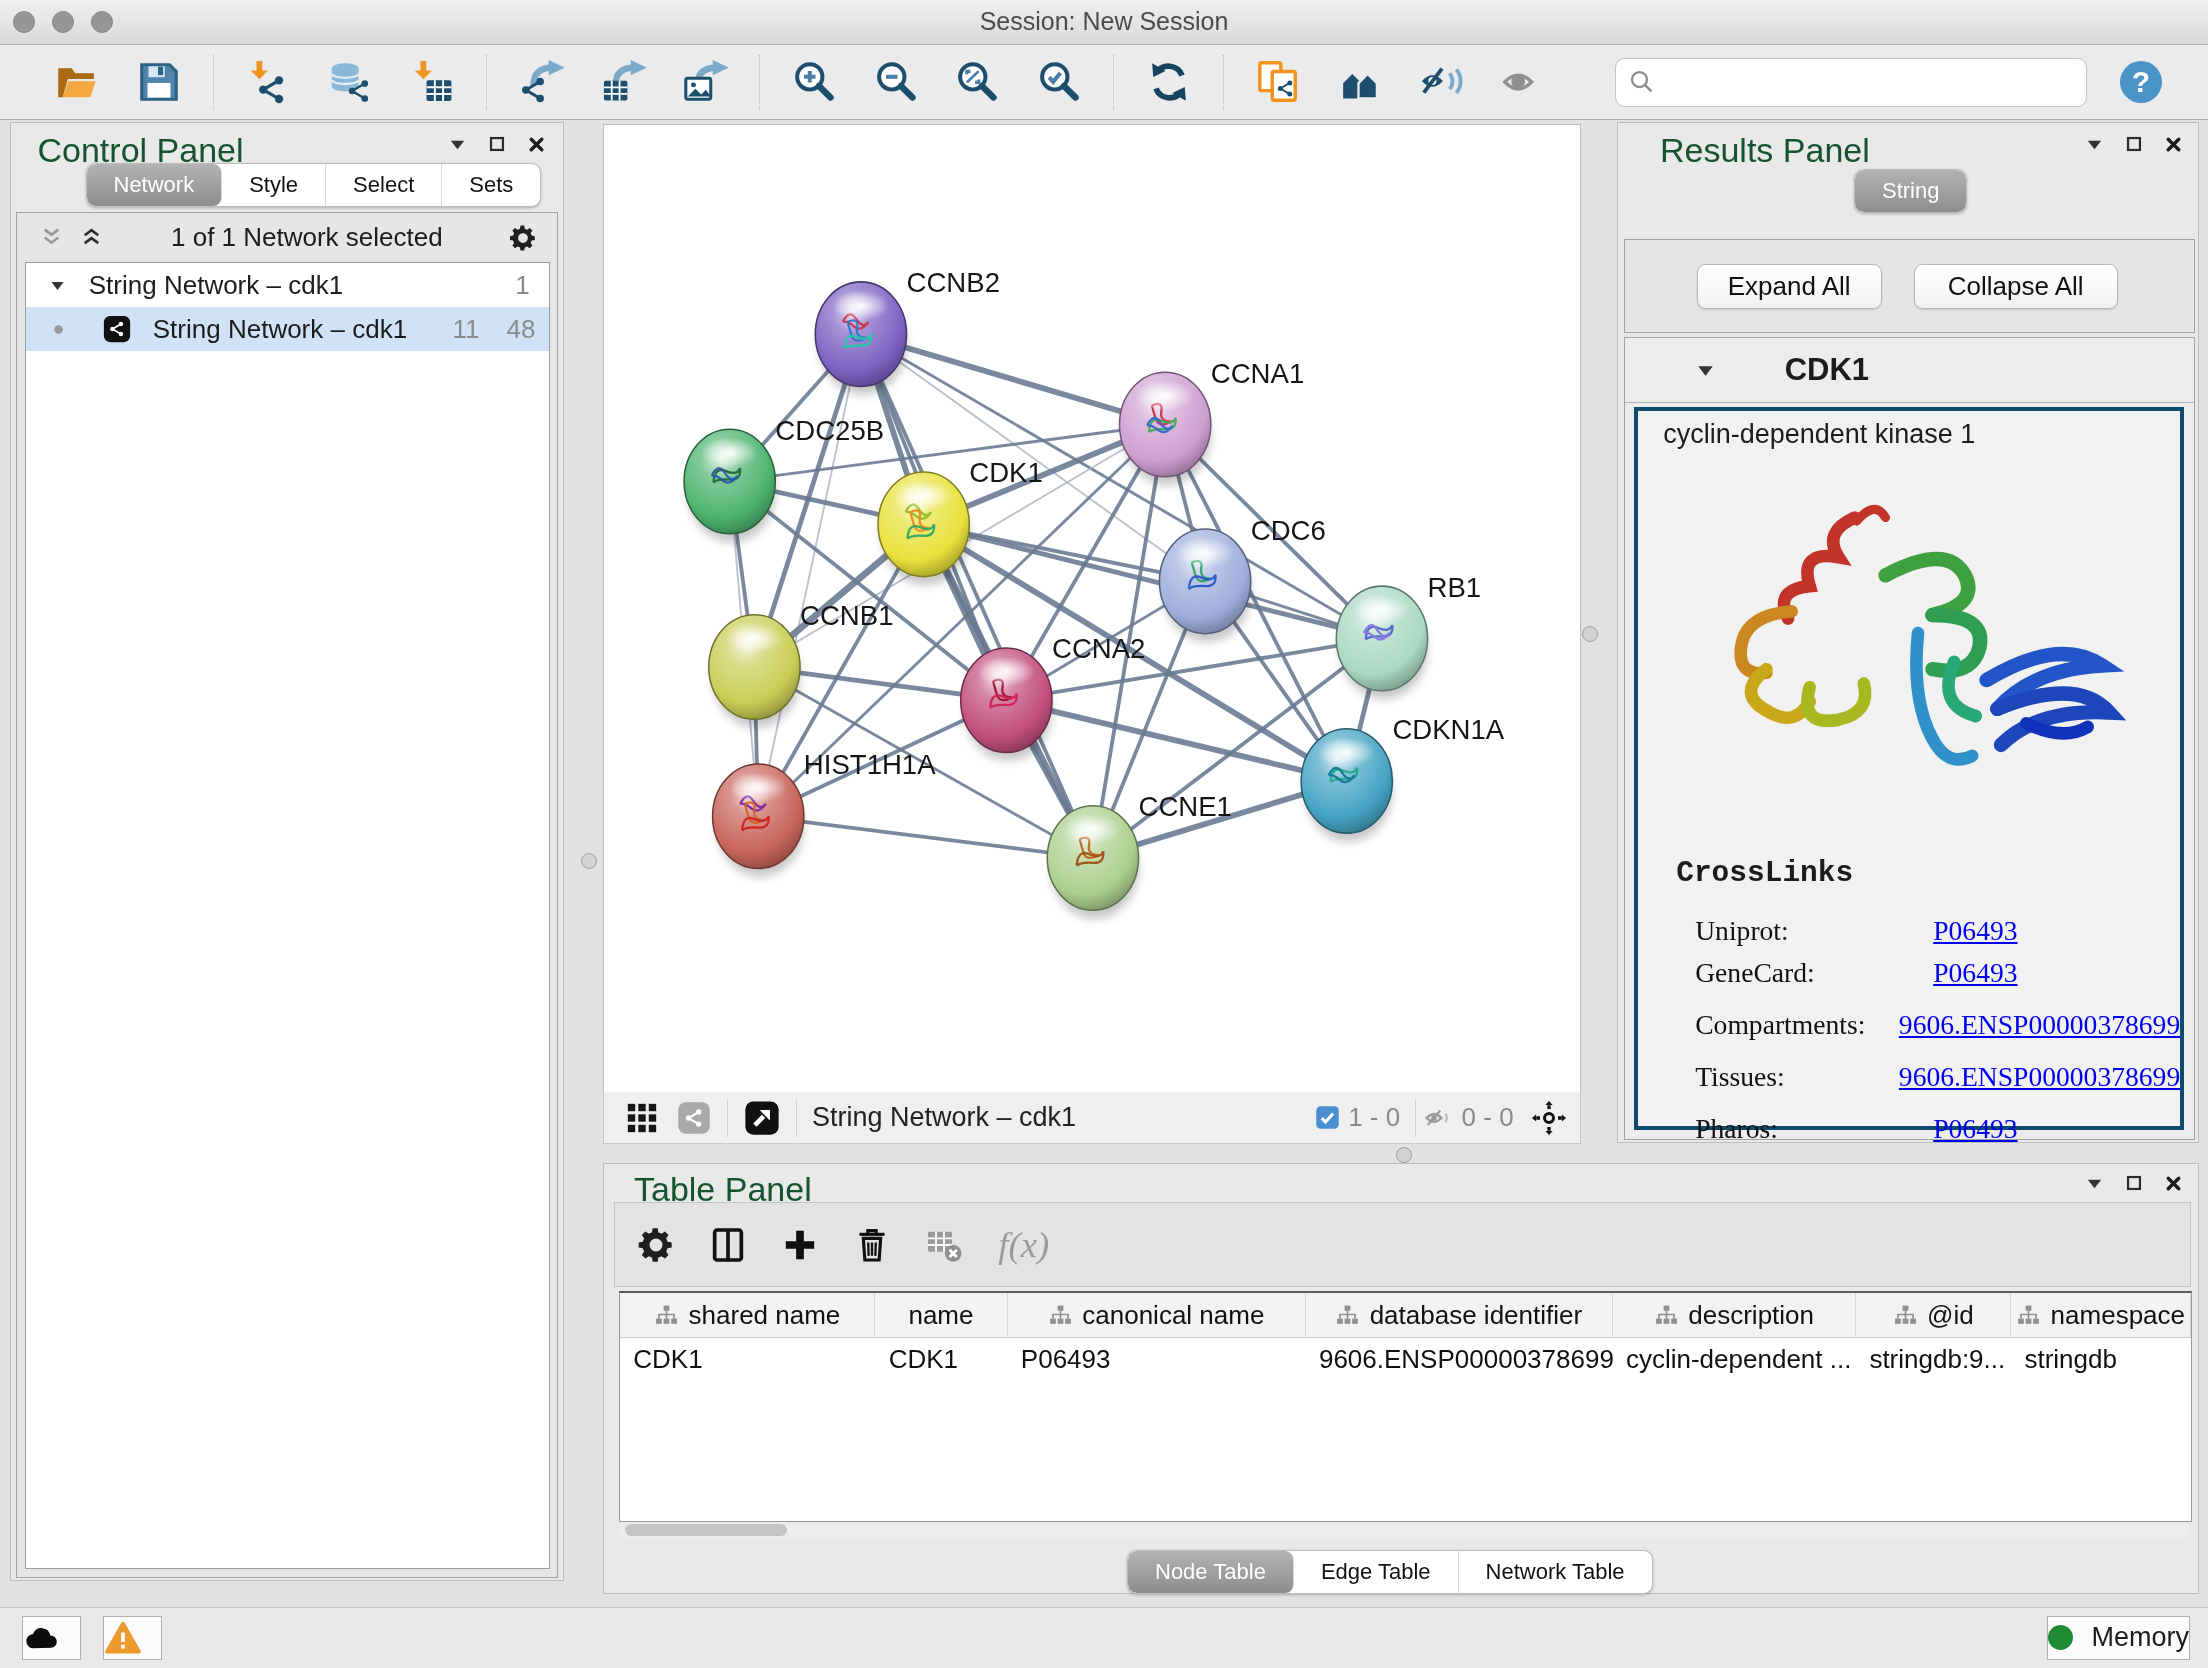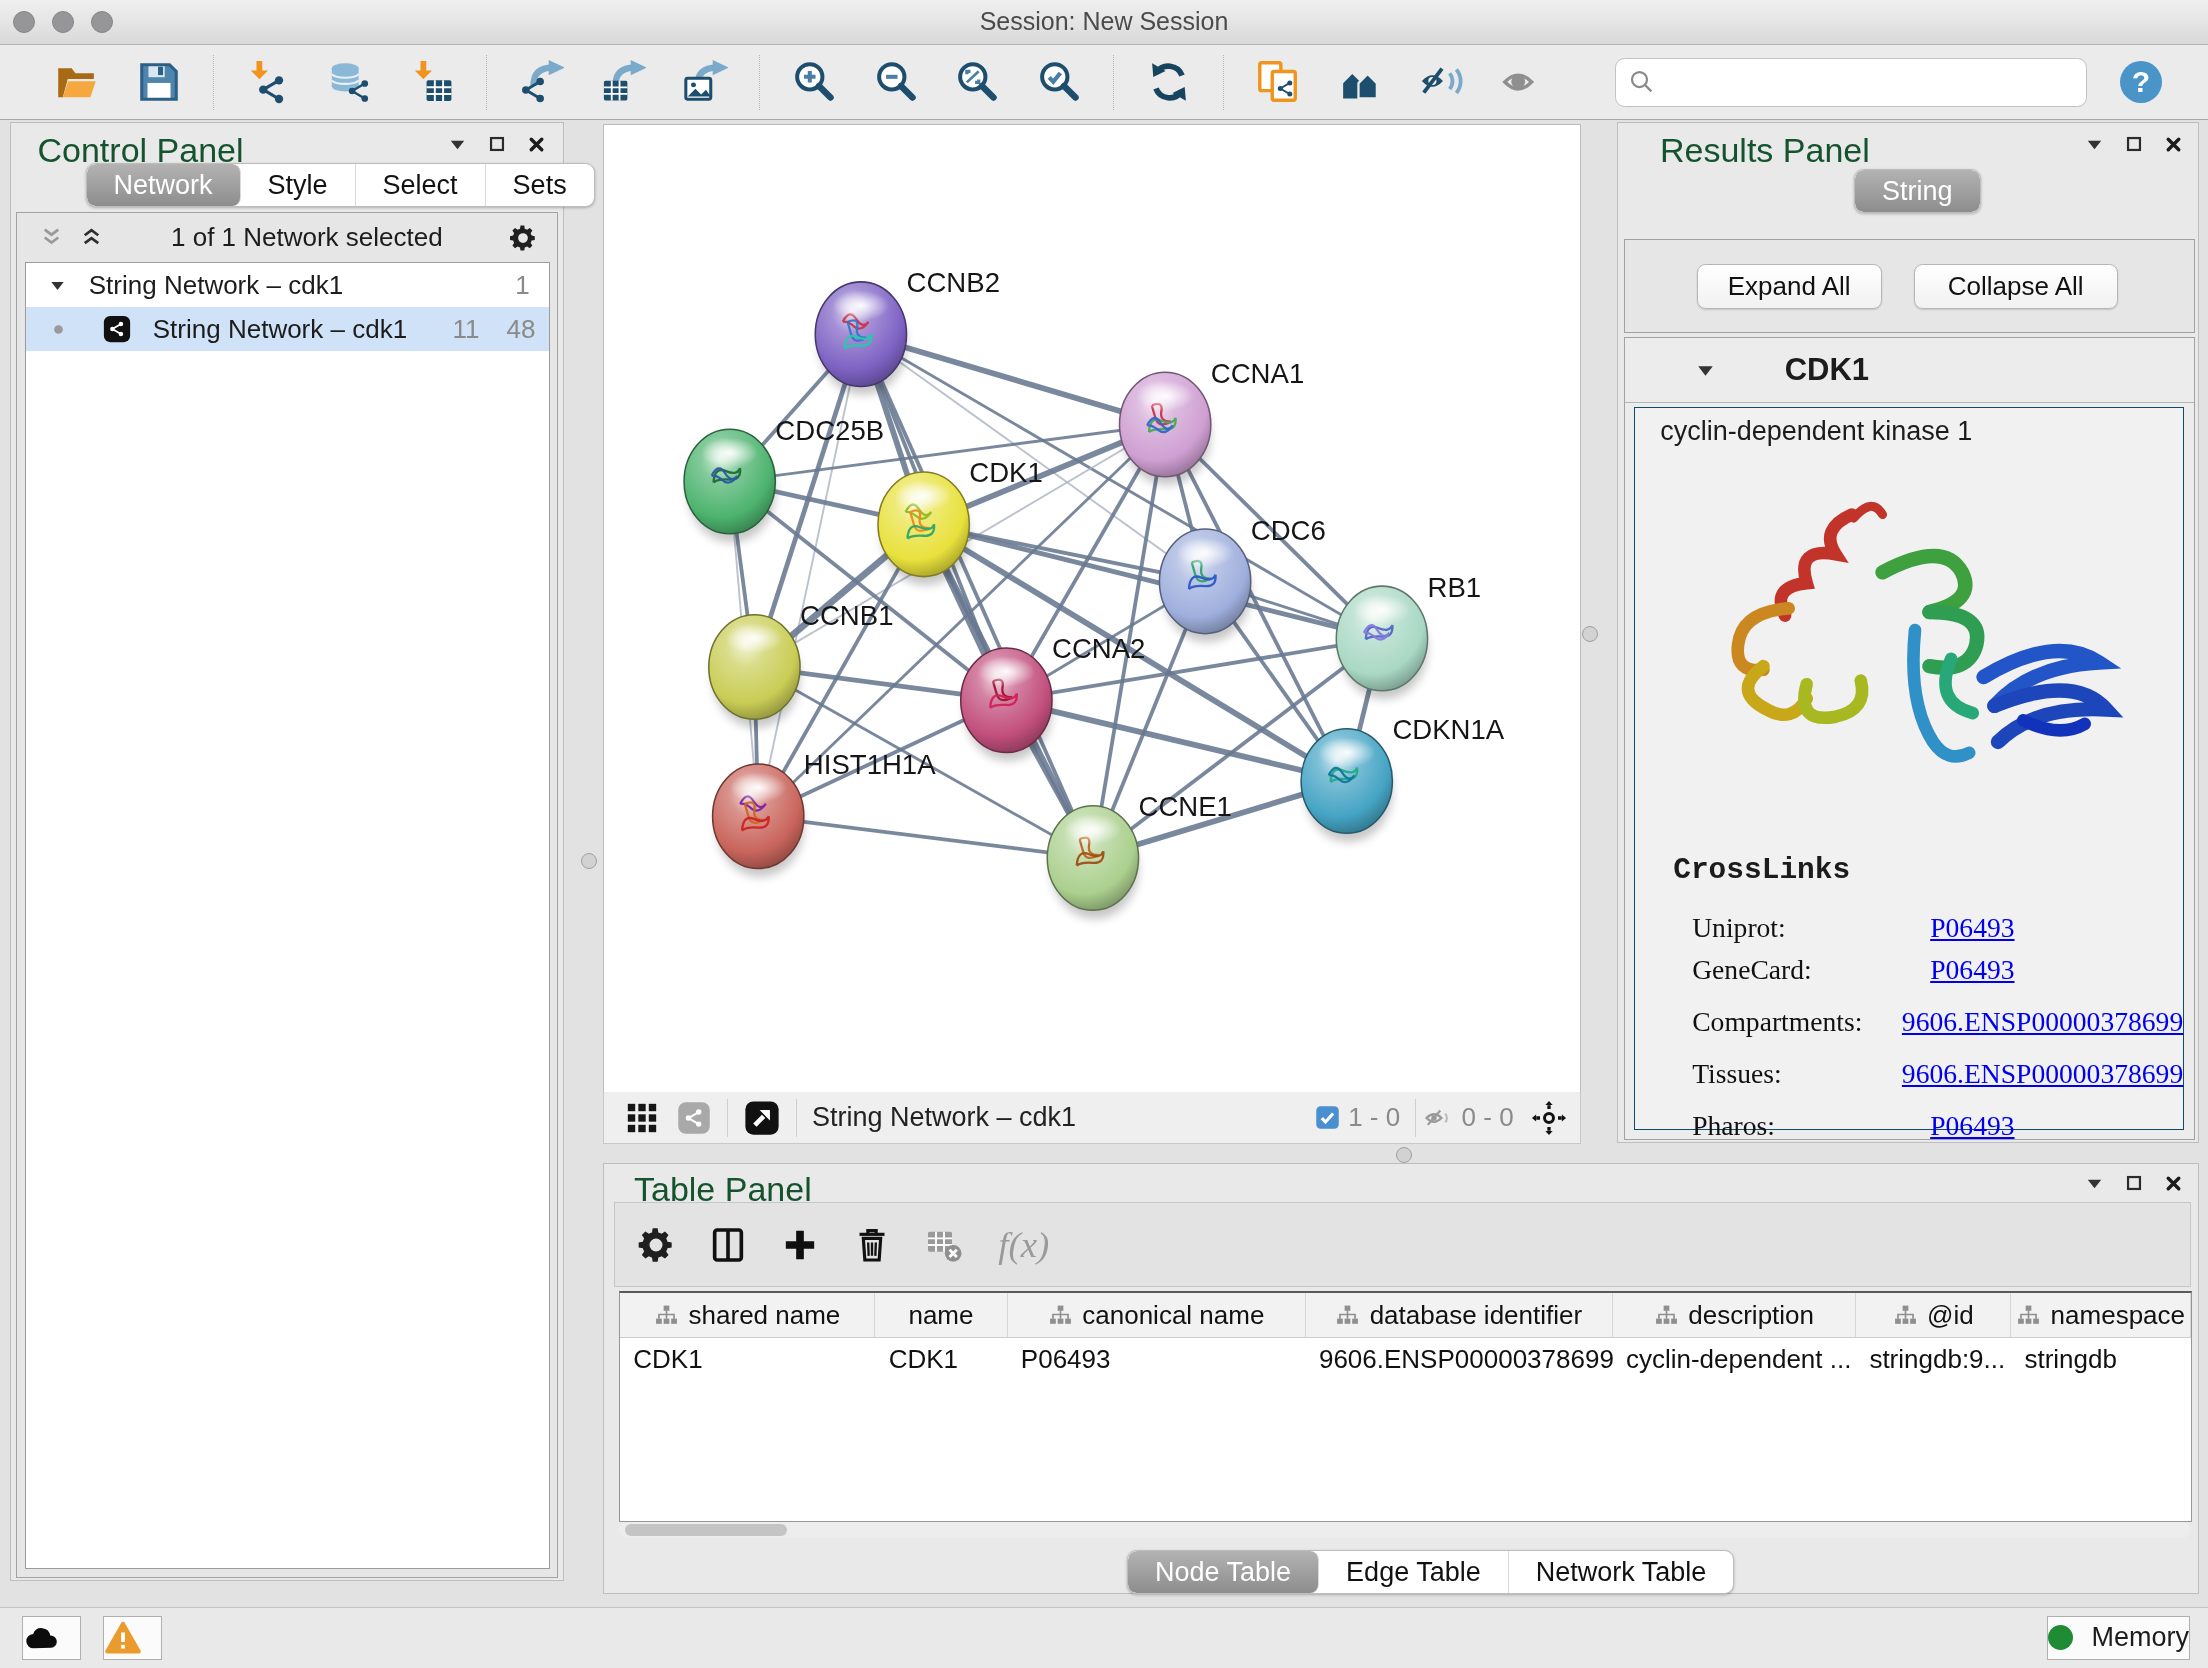--- a/index.html
+++ b/index.html
@@ -21,21 +21,21 @@
   .search-wrap{position:relative;margin-left:51px;}
   .search-input{width:472px;height:49px;border:1.9px solid #c2c2c2;border-radius:9.5px;
       background:#fff;font-size:26px;padding:0 13.3px 0 53px;box-sizing:border-box;outline:none;color:#333;}
   .search-glyph{position:absolute;left:11.4px;top:9.5px;}
   .help-btn{width:48px;height:48px;margin-left:30px;display:flex;align-items:center;justify-content:center;}
   
   .panel-title{font-size:34px;color:#14532d;}
   .panel-ctl{display:flex;align-items:center;gap:17px;}
   .seg{display:flex;background:#fff;border:1px solid #bdbdbd;border-radius:9.5px;
       box-shadow:0 1px 2.9px rgba(0,0,0,.25);overflow:hidden;}
-  .seg .tab{padding:0 27px;line-height:42px;font-size:27px;color:#111;border-right:1px solid #dadada;}
+  .seg .tab{padding:0 27px;line-height:42px;font-size:22px;color:#111;border-right:1px solid #dadada;}
   .seg .tab:last-child{border-right:none;}
   .seg .tab.active{background:linear-gradient(#b3b3b3,#8d8d8d);color:#fff;border-radius:8.6px;}
   .inner-box{background:#e6e6e6;border:1px solid #a2a2a2;}
   .btn{background:linear-gradient(#ffffff,#f1f1f1);border:1px solid #b5b5b5;border-radius:8.6px;
       font-size:26px;color:#111;display:flex;align-items:center;justify-content:center;
       box-shadow:0 1px 1.9px rgba(0,0,0,.15);}
   
   .tree{background:#fff;border:1px solid #9c9c9c;}
   .tree-row{display:flex;align-items:center;height:44px;font-size:26px;}
   .tree-row .cnt{color:#8a8a8a;margin-left:auto;}
@@ -660,21 +660,21 @@
   </div>
   <div class="abs inner-box" style="left:5.7px;top:214px;width:569px;height:801px;background:#ececec">
     <div class="abs" style="left:0;top:0;width:100%;height:64px;border-bottom:1px solid #b5b5b5;display:flex;align-items:center">
       <span style="margin-left:68px">
           <svg width="25" height="25" viewBox="0 0 24 24" style="display:block">
             <polygon points="5,8 19,8 12,17" fill="#333"></polygon>
           </svg>
         </span>
       <span style="margin-left:67px;font-size:31px;font-weight:bold">CDK1</span>
     </div>
-    <div class="abs" style="left:9.5px;top:69px;width:550px;height:723px;background:#f1f1f1;border:1px solid #0c4a6e;box-sizing:border-box">
+    <div class="abs" style="left:9.5px;top:69px;width:550px;height:723px;background:#f1f1f1;border:4px solid #0c4a6e;box-sizing:border-box">
       <div style="margin:7.6px 0 0 25px;font-size:27px">cyclin-dependent kinase 1</div>
       <div style="margin:17px 0 0 42px"><svg width="476" height="361" viewBox="0 0 260 200" fill="none" stroke-linecap="round">
 <path d="M95 28 q-18 8 -9 22 q-22 -4 -16 16 q-20 2 -12 18" stroke="#c2342a" stroke-width="7"></path>
 <path d="M96 30 q10 -12 16 -2" stroke="#c2342a" stroke-width="5"></path>
 <path d="M60 80 q-26 2 -28 20 q-2 16 14 14" stroke="#cc8820" stroke-width="7"></path>
 <path d="M46 112 q-18 14 2 24 q14 8 22 -6" stroke="#c8a818" stroke-width="7"></path>
 <path d="M70 122 q-6 22 16 18 q18 -4 14 -20" stroke="#a8b820" stroke-width="7"></path>
 <path d="M112 60 q34 -18 44 0 q8 16 -18 22" stroke="#3fa040" stroke-width="8"></path>
 <path d="M138 82 q30 0 26 18 q-4 16 -26 12" stroke="#2f9e52" stroke-width="8"></path>
 <path d="M150 108 q-10 24 12 30" stroke="#28a878" stroke-width="7"></path>

